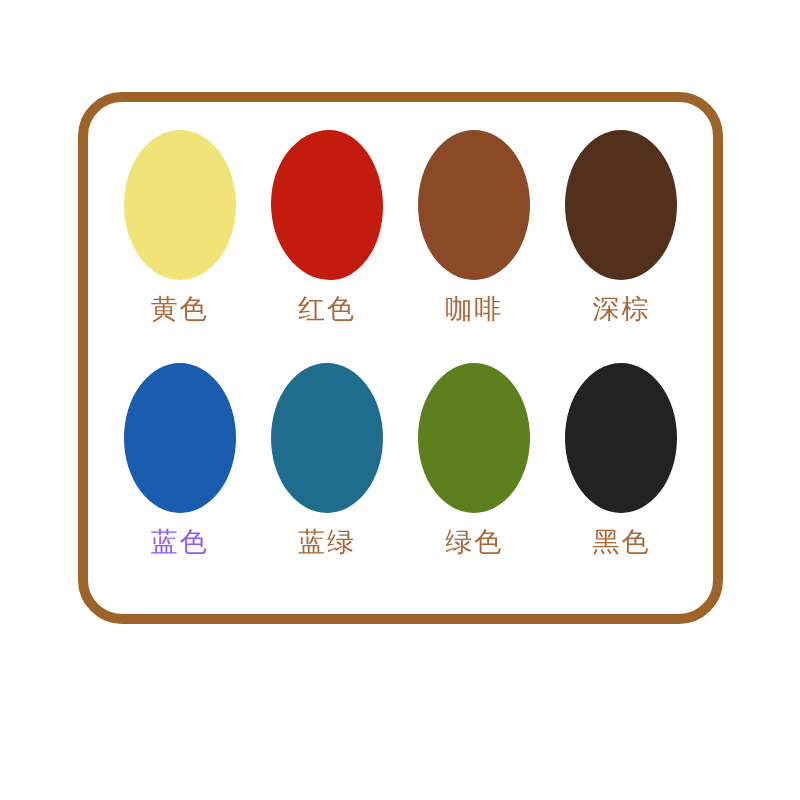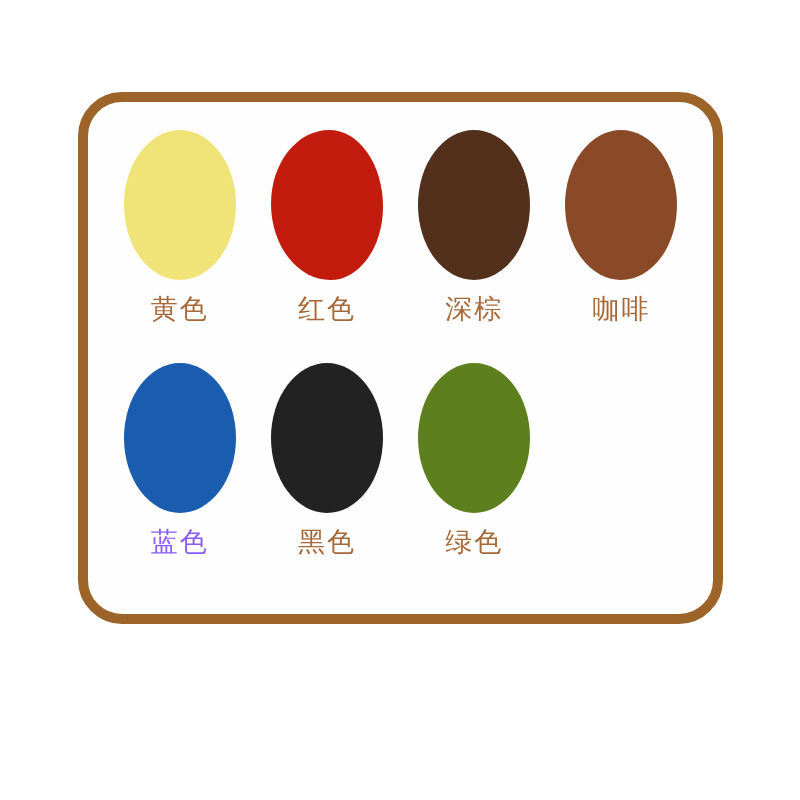--- a/index.html
+++ b/index.html
@@ -89,41 +89,45 @@
         <div class="swatch-blob" style="background-color: rgb(240, 228, 120);"></div>
         <div class="swatch-label" style="color: rgb(168, 105, 58);">黄色</div>
       </div>
 
       <div class="swatch-cell">
         <div class="swatch-blob organic" style="background-color: rgb(195, 27, 13);"></div>
         <div class="swatch-label" style="color: rgb(168, 105, 58); text-align: center;">红色</div>
       </div>
 
       <div class="swatch-cell">
-        <div class="swatch-blob" style="background-color: rgb(82, 48, 28);"></div>
-        <div class="swatch-label" style="color: rgb(168, 105, 58);">深棕</div>
+        <div class="swatch-blob" style="background-color: rgb(138, 74, 40);"></div>
+        <div class="swatch-label" style="color: rgb(168, 105, 58);">咖啡</div>
       </div>
 
       <div class="swatch-cell">
-        <div class="swatch-blob" style="background-color: rgb(138, 74, 40);"></div>
-        <div class="swatch-label" style="color: rgb(168, 105, 58);">咖啡</div>
+        <div class="swatch-blob" style="background-color: rgb(82, 48, 28);"></div>
+        <div class="swatch-label" style="color: rgb(168, 105, 58);">深棕</div>
       </div>
 
       <div class="swatch-cell">
         <div class="swatch-blob" style="background-color: rgb(26, 92, 174);"></div>
         <div class="swatch-label" style="color: #8b5cf6;">蓝色</div>
       </div>
 
-
       <div class="swatch-cell">
-        <div class="swatch-blob" style="background-color: rgb(34, 34, 34);"></div>
-        <div class="swatch-label" style="color: rgb(168, 105, 58);">黑色</div>
+        <div class="swatch-blob" style="background-color: rgb(31, 109, 140);"></div>
+        <div class="swatch-label" style="color: rgb(168, 105, 58);">蓝绿</div>
       </div>
 
       <div class="swatch-cell">
         <div class="swatch-blob" style="background-color: rgb(94, 127, 30);"></div>
         <div class="swatch-label" style="color: rgb(168, 105, 58);">绿色</div>
+      </div>
+
+      <div class="swatch-cell">
+        <div class="swatch-blob" style="background-color: rgb(34, 34, 34);"></div>
+        <div class="swatch-label" style="color: rgb(168, 105, 58);">黑色</div>
       </div>
 
     </div>
   </div>
 
 </div>
 
 </body></html>

